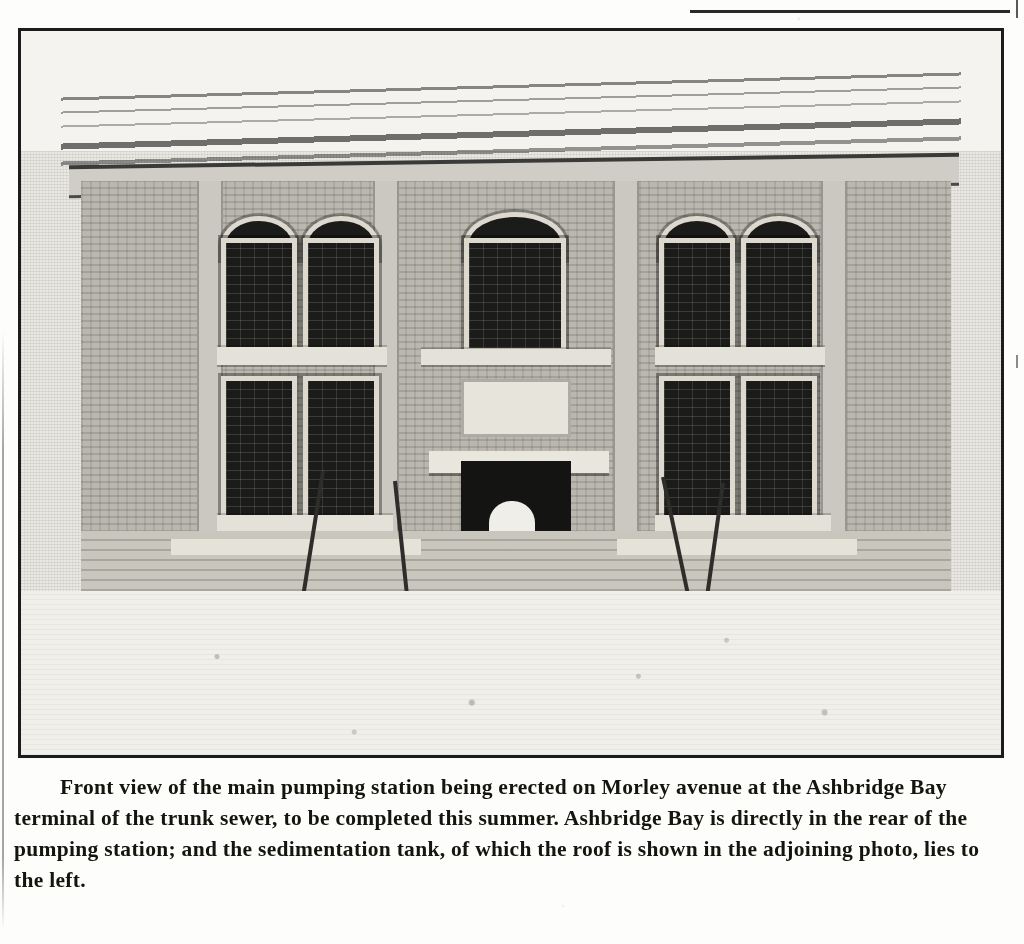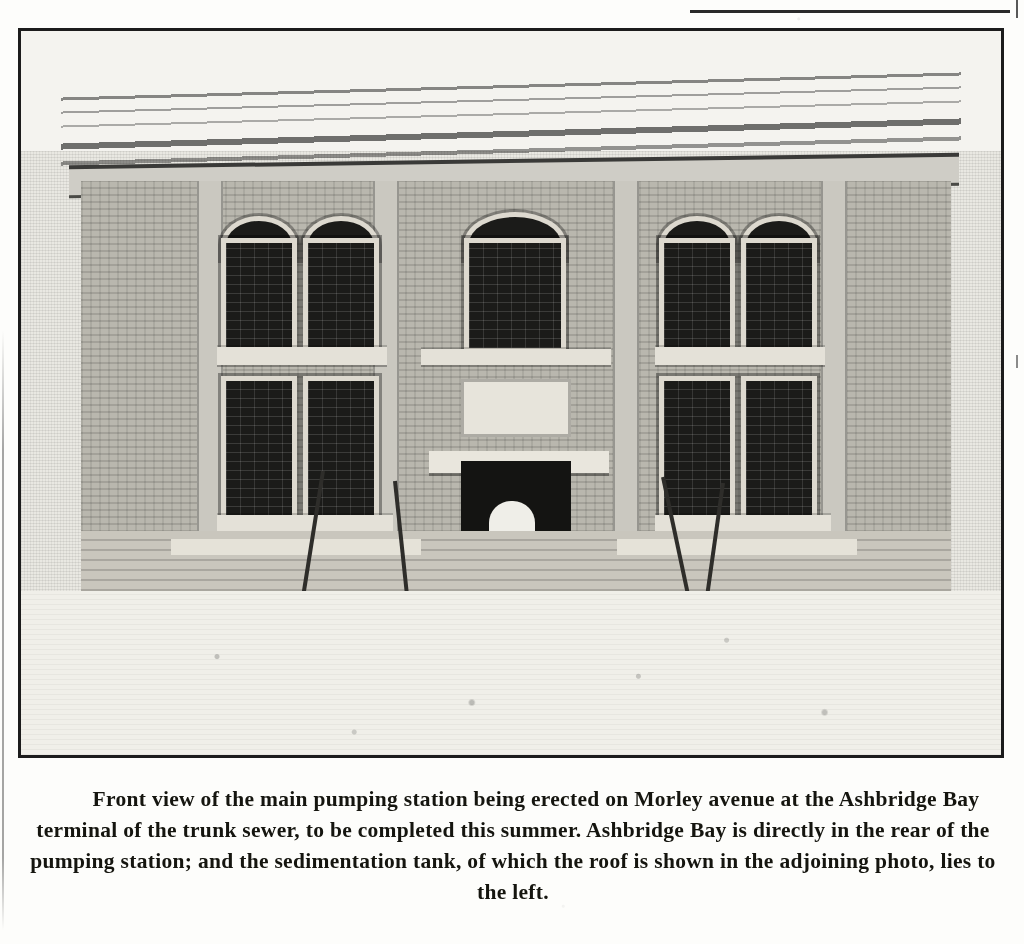--- a/index.html
+++ b/index.html
@@ -282,22 +282,21 @@
     width: 998px;
     font-family: "Liberation Serif", serif;
     font-size: 21.5px;
     font-weight: bold;
     line-height: 31px;
     color: #15150f;
     letter-spacing: 0.3px;
     text-align: left;
   }
   .caption p {
-    margin: 12px;
-    text-align: center;
+    margin: 0;
   }
   .caption .indent {
     display: inline-block;
     width: 46px;
   }
 </style>
 </head>
 <body>
 
 <div class="page">

